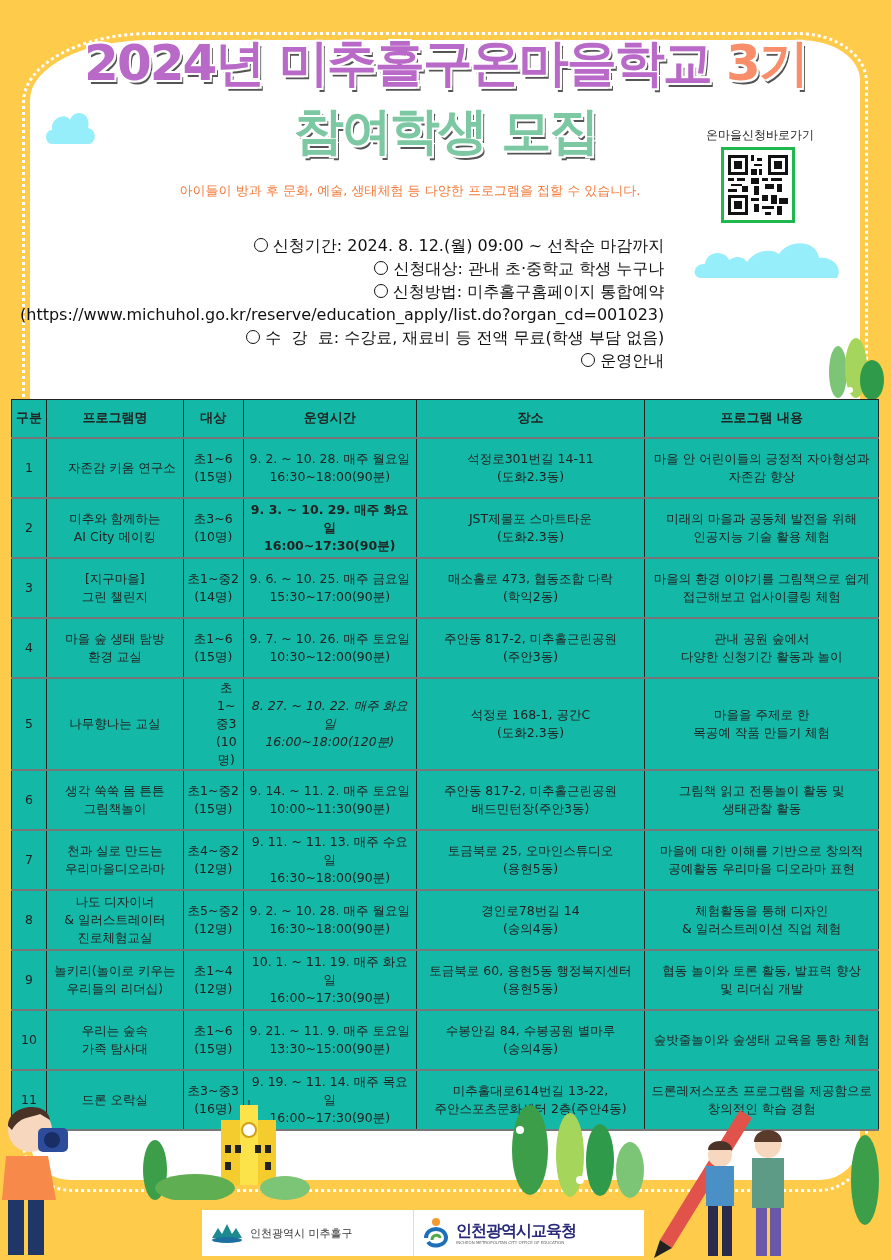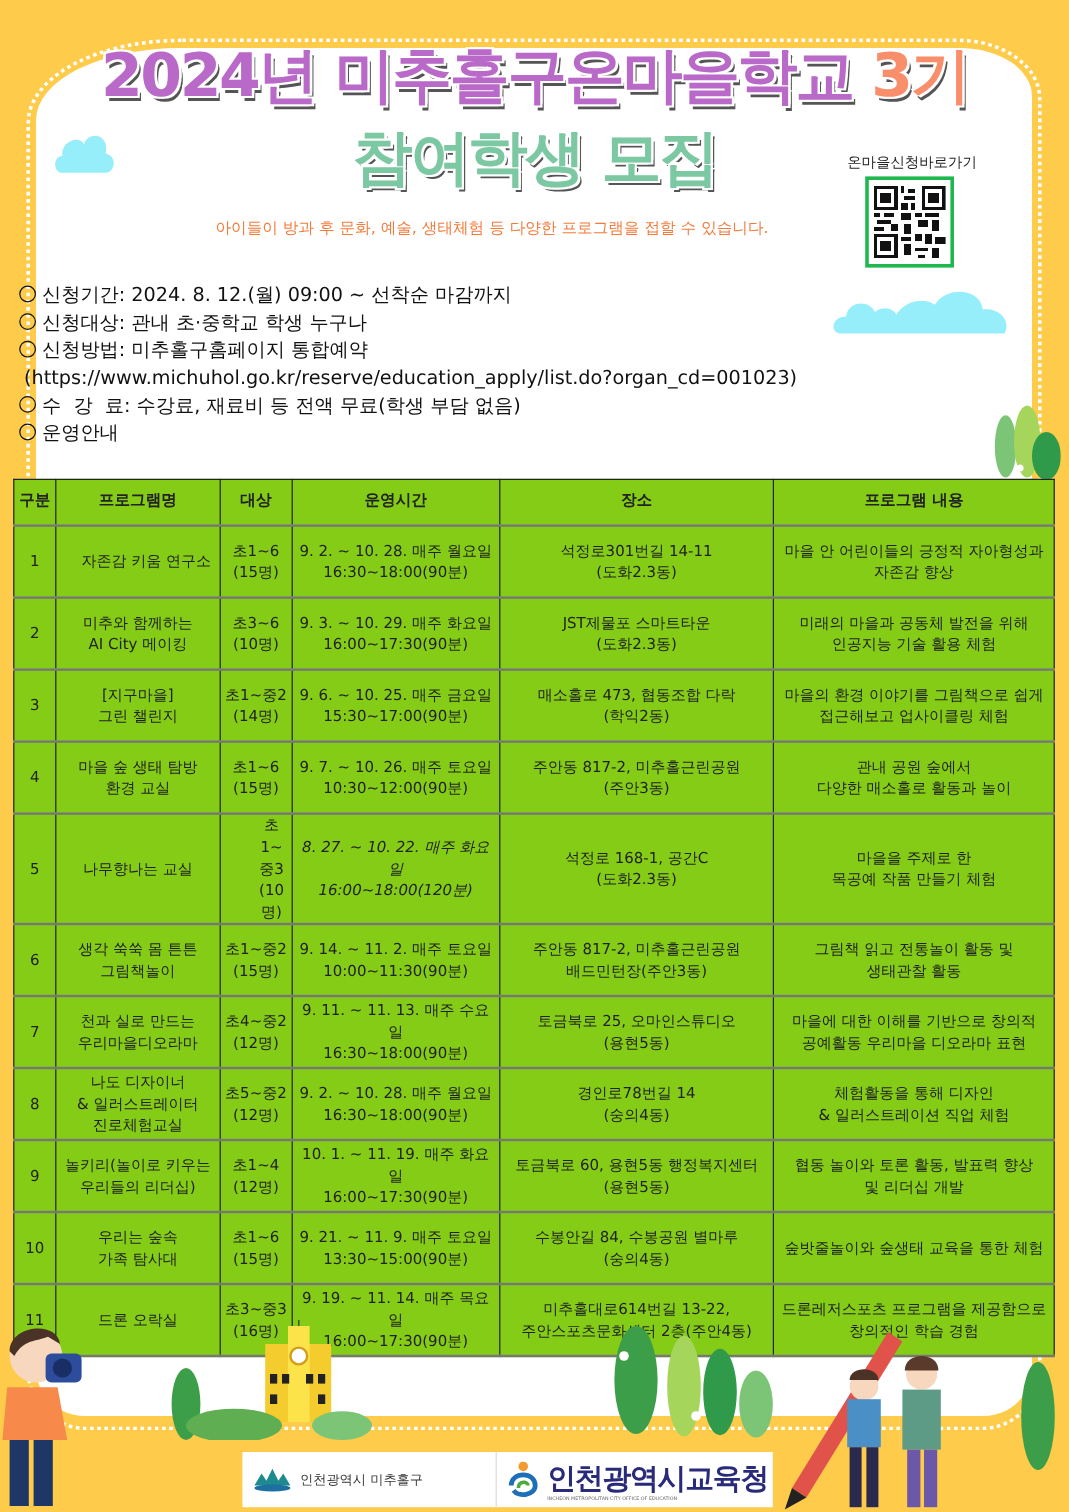--- a/index.html
+++ b/index.html
@@ -36,39 +36,39 @@
     color: #f37b3b; font-size: 13px; line-height: 26px;
   }
   .qr-label { position: absolute; left: 700px; top: 127px; width: 120px; text-align: center; font-size: 12px; color: #222; }
   .qr {
     position: absolute; left: 721px; top: 147px; width: 74px; height: 76px;
     border: 3px solid #1fb84f; background: #fff; padding: 4px;
   }
   .qr svg { width: 100%; height: 100%; display: block; }
   .cloud { position: absolute; }
   .info { position: absolute; left: 16px; top: 234px; font-size: 16px; line-height: 23px; color: #111; }
-  .info div { white-space: nowrap; }
+  .info div { white-space: nowrap; text-align: right; }
   .info .circ { display: inline-block; width: 14px; height: 14px; border: 1.5px solid #111; border-radius: 50%; margin-right: 5px; vertical-align: -1px; }
   .info .url { padding-left: 4px; }
   table.programs {
     position: absolute; left: 11px; top: 399px; width: 868px;
-    border-collapse: collapse; background: #84cc16; font-size: 12.5px; line-height: 18px;
+    border-collapse: collapse; background: #14b8a6; font-size: 12.5px; line-height: 18px;
   }
   table.programs th, table.programs td { border: 1px solid #222; text-align: center; vertical-align: middle; padding: 0 2px; }
   table.programs tr { border-bottom: 2px solid #777; }
   table.programs th { height: 38px; font-weight: bold; font-size: 13px; }
   table.programs td { height: 60px; }
   .footer-logos {
     position: absolute; left: 202px; top: 1210px; width: 442px; height: 46px; background: #fff;
     display: flex; align-items: center;
   }
   .logo1 { display: flex; align-items: center; width: 212px; padding-left: 8px; border-right: 1px solid #ddd; height: 100%; }
   .logo1 .name { font-size: 11px; color: #333; margin-left: 6px; }
   .logo2 { display: flex; align-items: center; padding-left: 8px; }
-  .logo2 .name { font-size: 24px; font-weight: bold; color: #2a2a7a; margin-left: 6px; letter-spacing: -1px; }
+  .logo2 .name { font-size: 16px; font-weight: bold; color: #2a2a7a; margin-left: 6px; letter-spacing: -1px; }
   .logo2 .sub { font-size: 4px; color: #666; margin-left: 34px; margin-top: -2px; }
   .deco { position: absolute; }
 </style>
 </head>
 <body>
 
 <div class="white-panel"></div>
 <div class="dots"></div>
 
 <svg class="cloud" style="left:44px;top:100px" width="52" height="52" viewBox="0 0 52 52">
@@ -174,21 +174,21 @@
 (도화2.3동)</td>
         <td style="white-space: pre-line;">마을 안 어린이들의 긍정적 자아형성과
 자존감 향상</td>
       </tr>
       <tr>
         <td style="white-space: pre-line;">2</td>
         <td style="white-space: pre-line;">미추와 함께하는
 AI City 메이킹</td>
         <td style="white-space: pre-line;">초3~6
 (10명)</td>
-        <td style="white-space: pre-line;">9. 3. ~ 10. 29. 매주 화요일
+        <td style="white-space: pre-line; font-weight: bold;">9. 3. ~ 10. 29. 매주 화요일
 16:00~17:30(90분)</td>
         <td style="white-space: pre-line;">JST제물포 스마트타운
 (도화2.3동)</td>
         <td style="white-space: pre-line;">미래의 마을과 공동체 발전을 위해
 인공지능 기술 활용 체험</td>
       </tr>
       <tr>
         <td style="white-space: pre-line;">3</td>
         <td style="white-space: pre-line;">[지구마을]
 그린 챌린지</td>
@@ -205,21 +205,21 @@
         <td style="white-space: pre-line;">4</td>
         <td style="white-space: pre-line;">마을 숲 생태 탐방
 환경 교실</td>
         <td style="white-space: pre-line;">초1~6
 (15명)</td>
         <td style="white-space: pre-line;">9. 7. ~ 10. 26. 매주 토요일
 10:30~12:00(90분)</td>
         <td style="white-space: pre-line;">주안동 817-2, 미추홀근린공원
 (주안3동)</td>
         <td style="white-space: pre-line;">관내 공원 숲에서
-다양한 매소홀로 활동과 놀이</td>
+다양한 신청기간 활동과 놀이</td>
       </tr>
       <tr>
         <td style="white-space: pre-line;">5</td>
         <td style="white-space: pre-line;">나무향나는 교실</td>
         <td style="white-space: pre-line; padding-left: 28px;">초1~중3
 (10명)</td>
         <td style="white-space: pre-line; font-style: italic;">8. 27. ~ 10. 22. 매주 화요일
 16:00~18:00(120분)</td>
         <td style="white-space: pre-line;">석정로 168-1, 공간C
 (도화2.3동)</td>

